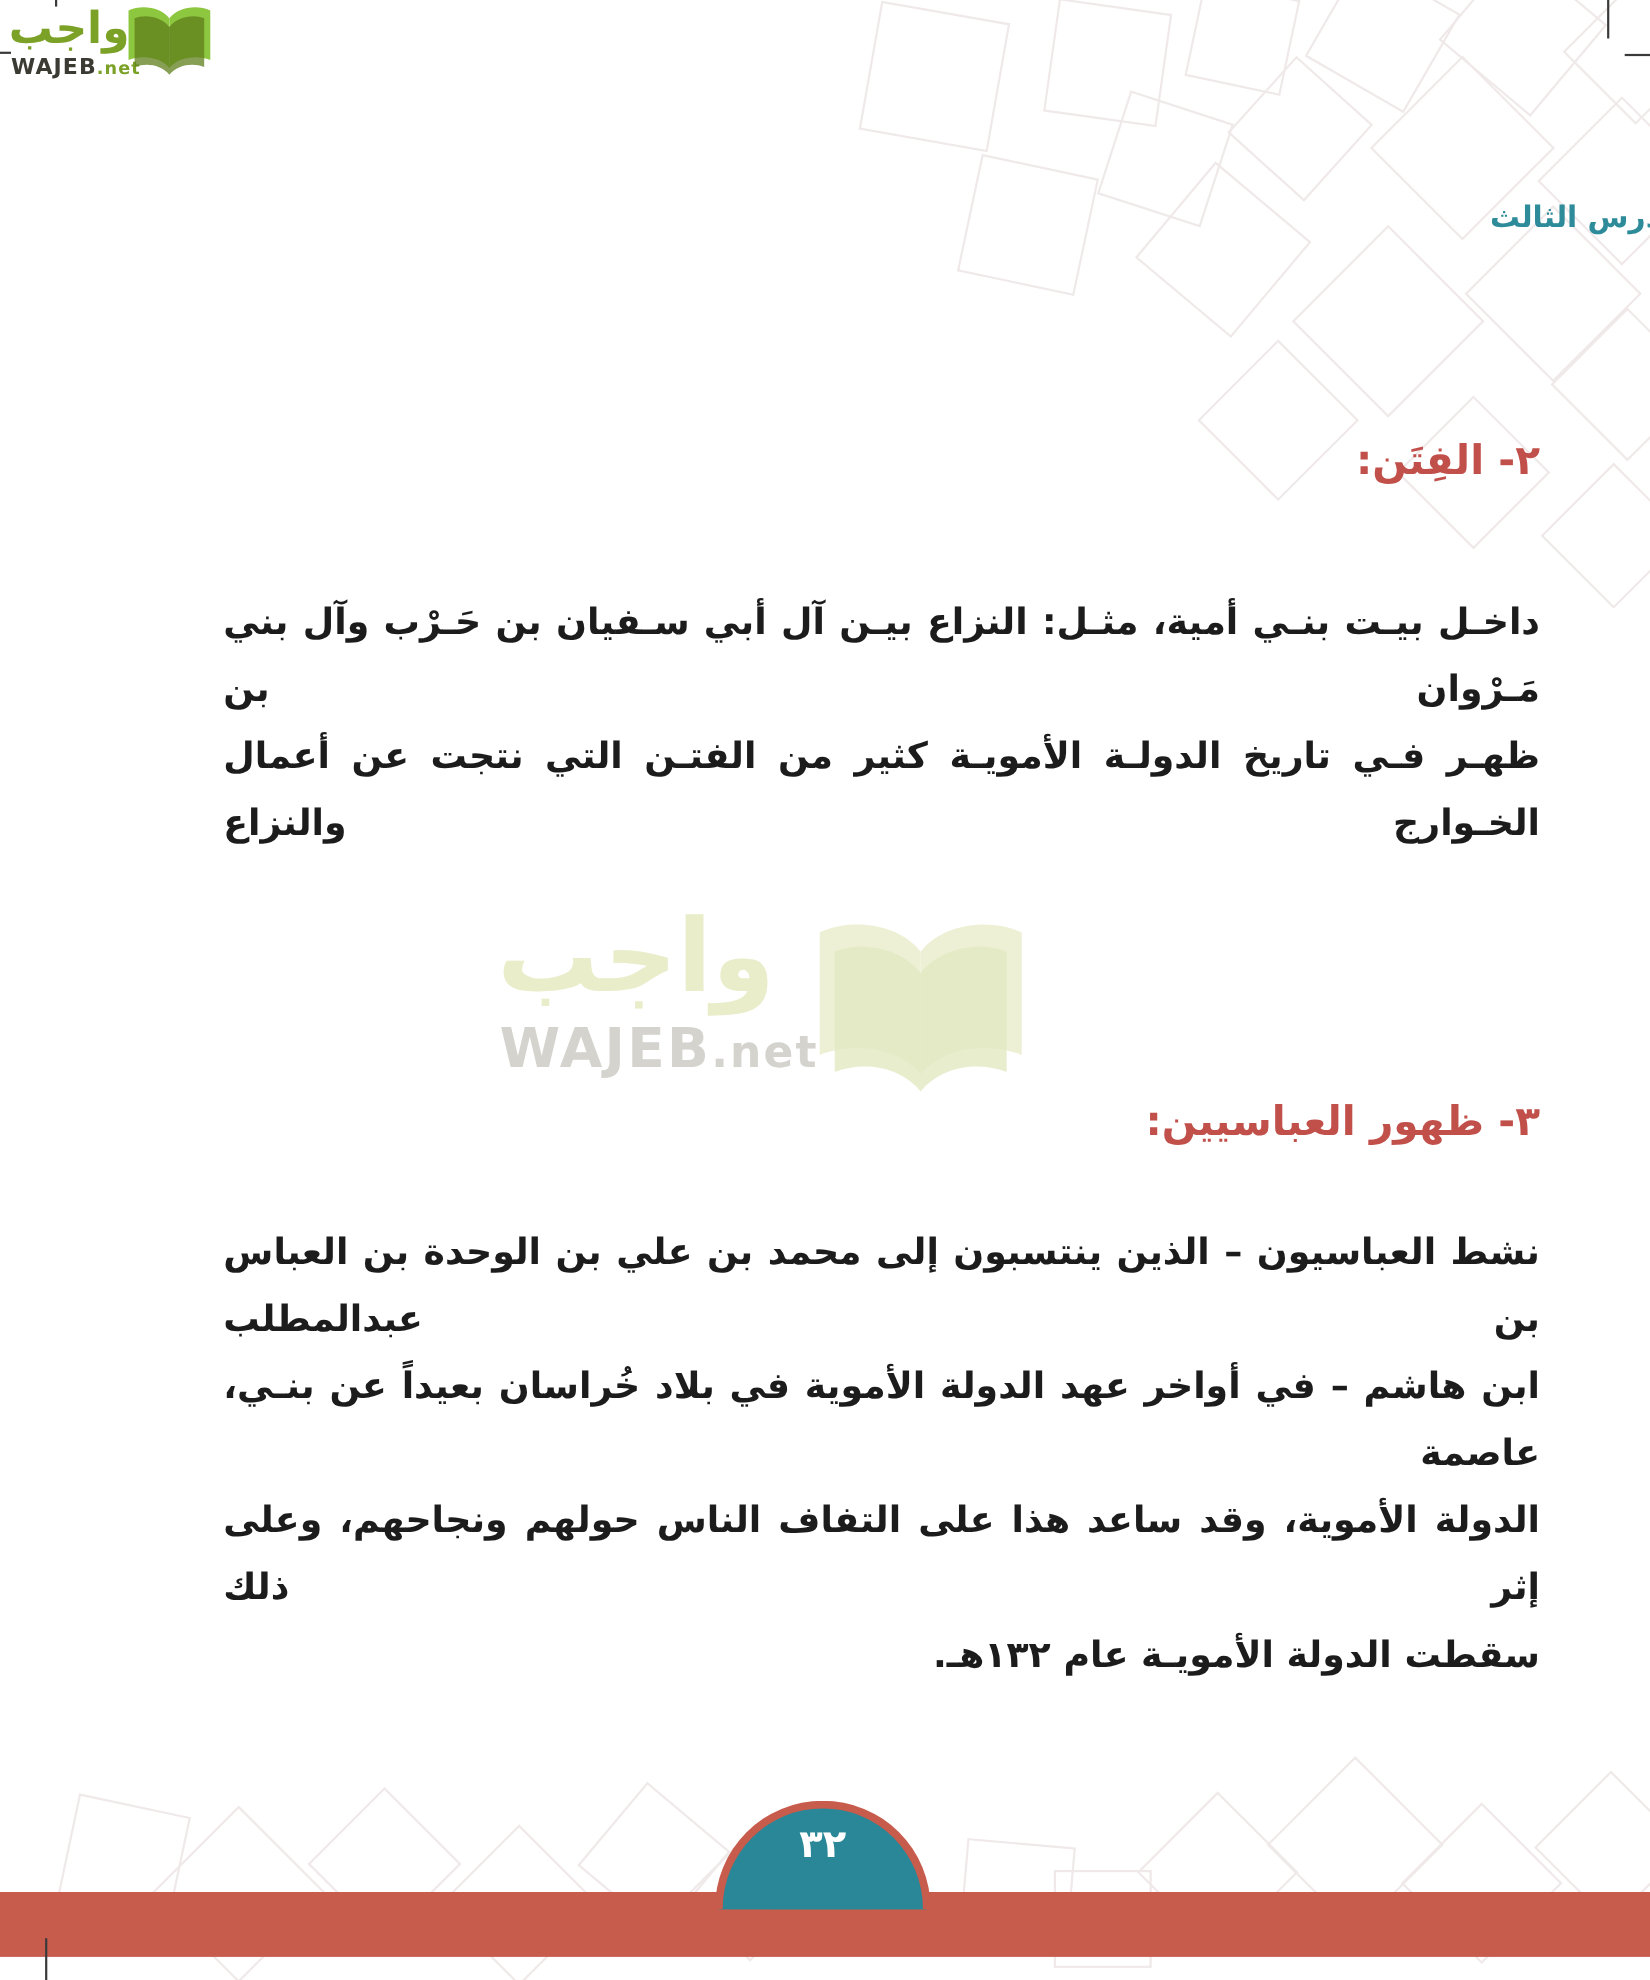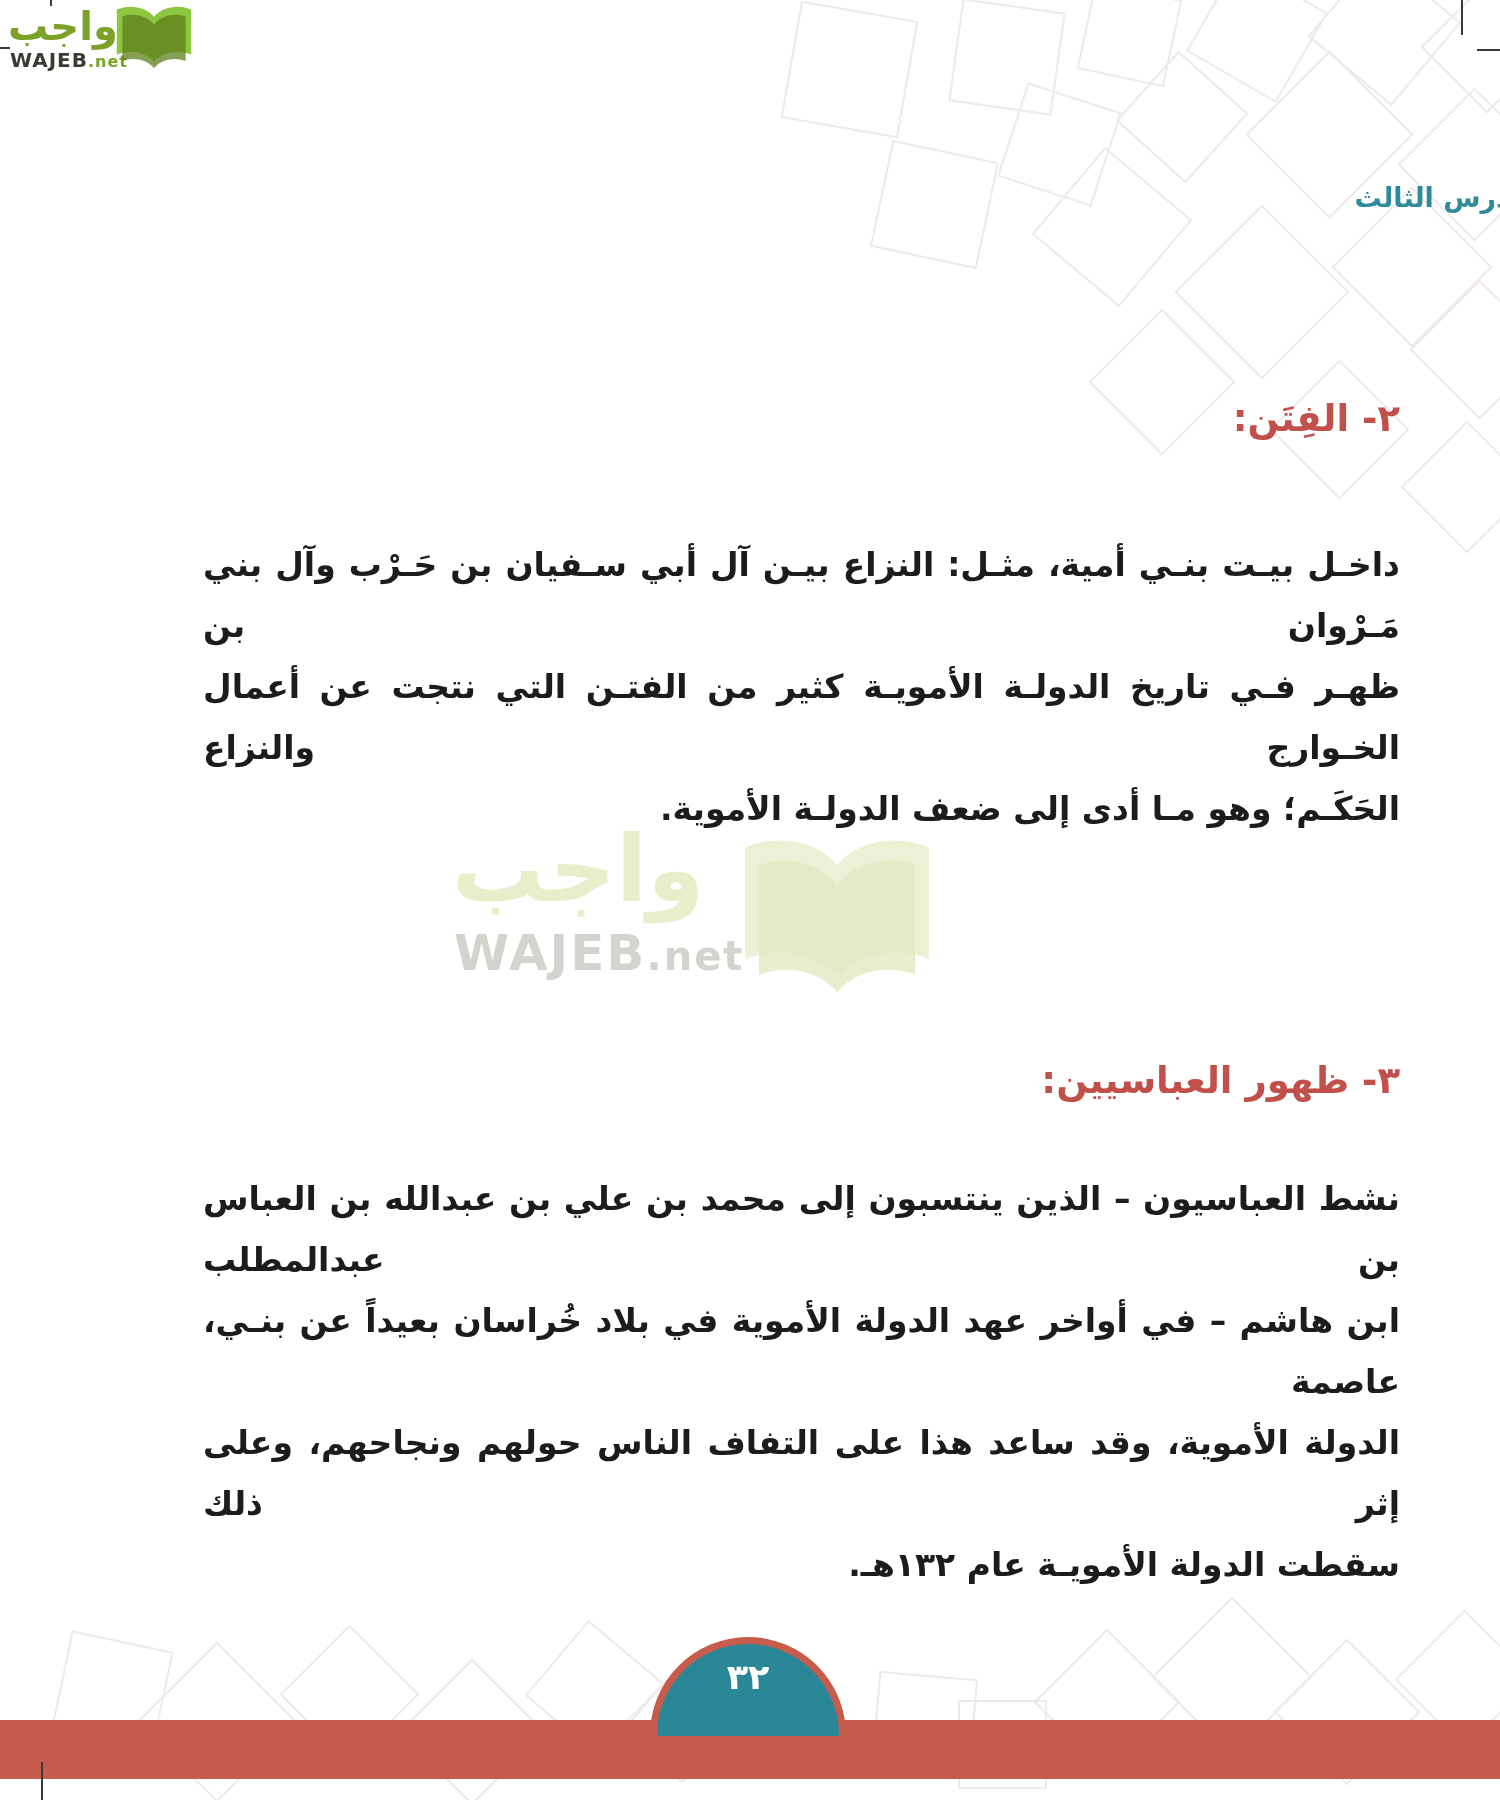--- a/index.html
+++ b/index.html
@@ -103,26 +103,25 @@
       <path d="M60 26 C51 14 32 11 20 16 L20 72 C33 67 50 69 60 81 C70 69 87 67 100 72 L100 16 C88 11 69 14 60 26 Z" fill="#5f7d1c" opacity="0.75"></path>
     </svg>
   </div>
 
   <div class="header-line z1">الوحدة الأولى | الدرس الثالث</div>
 
   <div class="sec-head sec-head-1 z1">٢- الفِتَن:</div>
   <div class="para para-1 z1">
     <div class="pline">داخـل بيـت بنـي أمية، مثـل: النزاع بيـن آل أبي سـفيان بن حَـرْب وآل بني مَـرْوان بن</div>
     <div class="pline">ظهـر فـي تاريخ الدولـة الأمويـة كثير من الفتـن التي نتجت عن أعمال الخـوارج والنزاع</div>
-    <div class="pline pline-last">الحَكَـم؛ وهو مـا أدى إلى ضعف الدولـة الأموية.</div>
   </div>
 
   <div class="sec-head sec-head-2 z1">٣- ظهور العباسيين:</div>
   <div class="para para-2 z1">
-    <div class="pline">نشط العباسيون – الذين ينتسبون إلى محمد بن علي بن عبدالله بن العباس بن عبدالمطلب</div>
+    <div class="pline">نشط العباسيون – الذين ينتسبون إلى محمد بن علي بن الوحدة بن العباس بن عبدالمطلب</div>
     <div class="pline">ابن هاشم – في أواخر عهد الدولة الأموية في بلاد خُراسان بعيداً عن بنـي، عاصمة</div>
     <div class="pline">الدولة الأموية، وقد ساعد هذا على التفاف الناس حولهم ونجاحهم، وعلى إثر ذلك</div>
     <div class="pline pline-last">سقطت الدولة الأمويـة عام ١٣٢هـ.</div>
   </div>
 
   <div class="watermark">
     <div class="wm-ar">واجب</div>
     <div class="wm-latin"><span>WAJEB</span><span class="tld">.net</span></div>
     <svg class="wm-book" width="250" height="168" viewBox="0 0 120 86">
       <path d="M60 16 C50 3 28 0 13 7 L13 64 C28 58 49 60 60 73 Z" fill="#edf0d4"></path>

